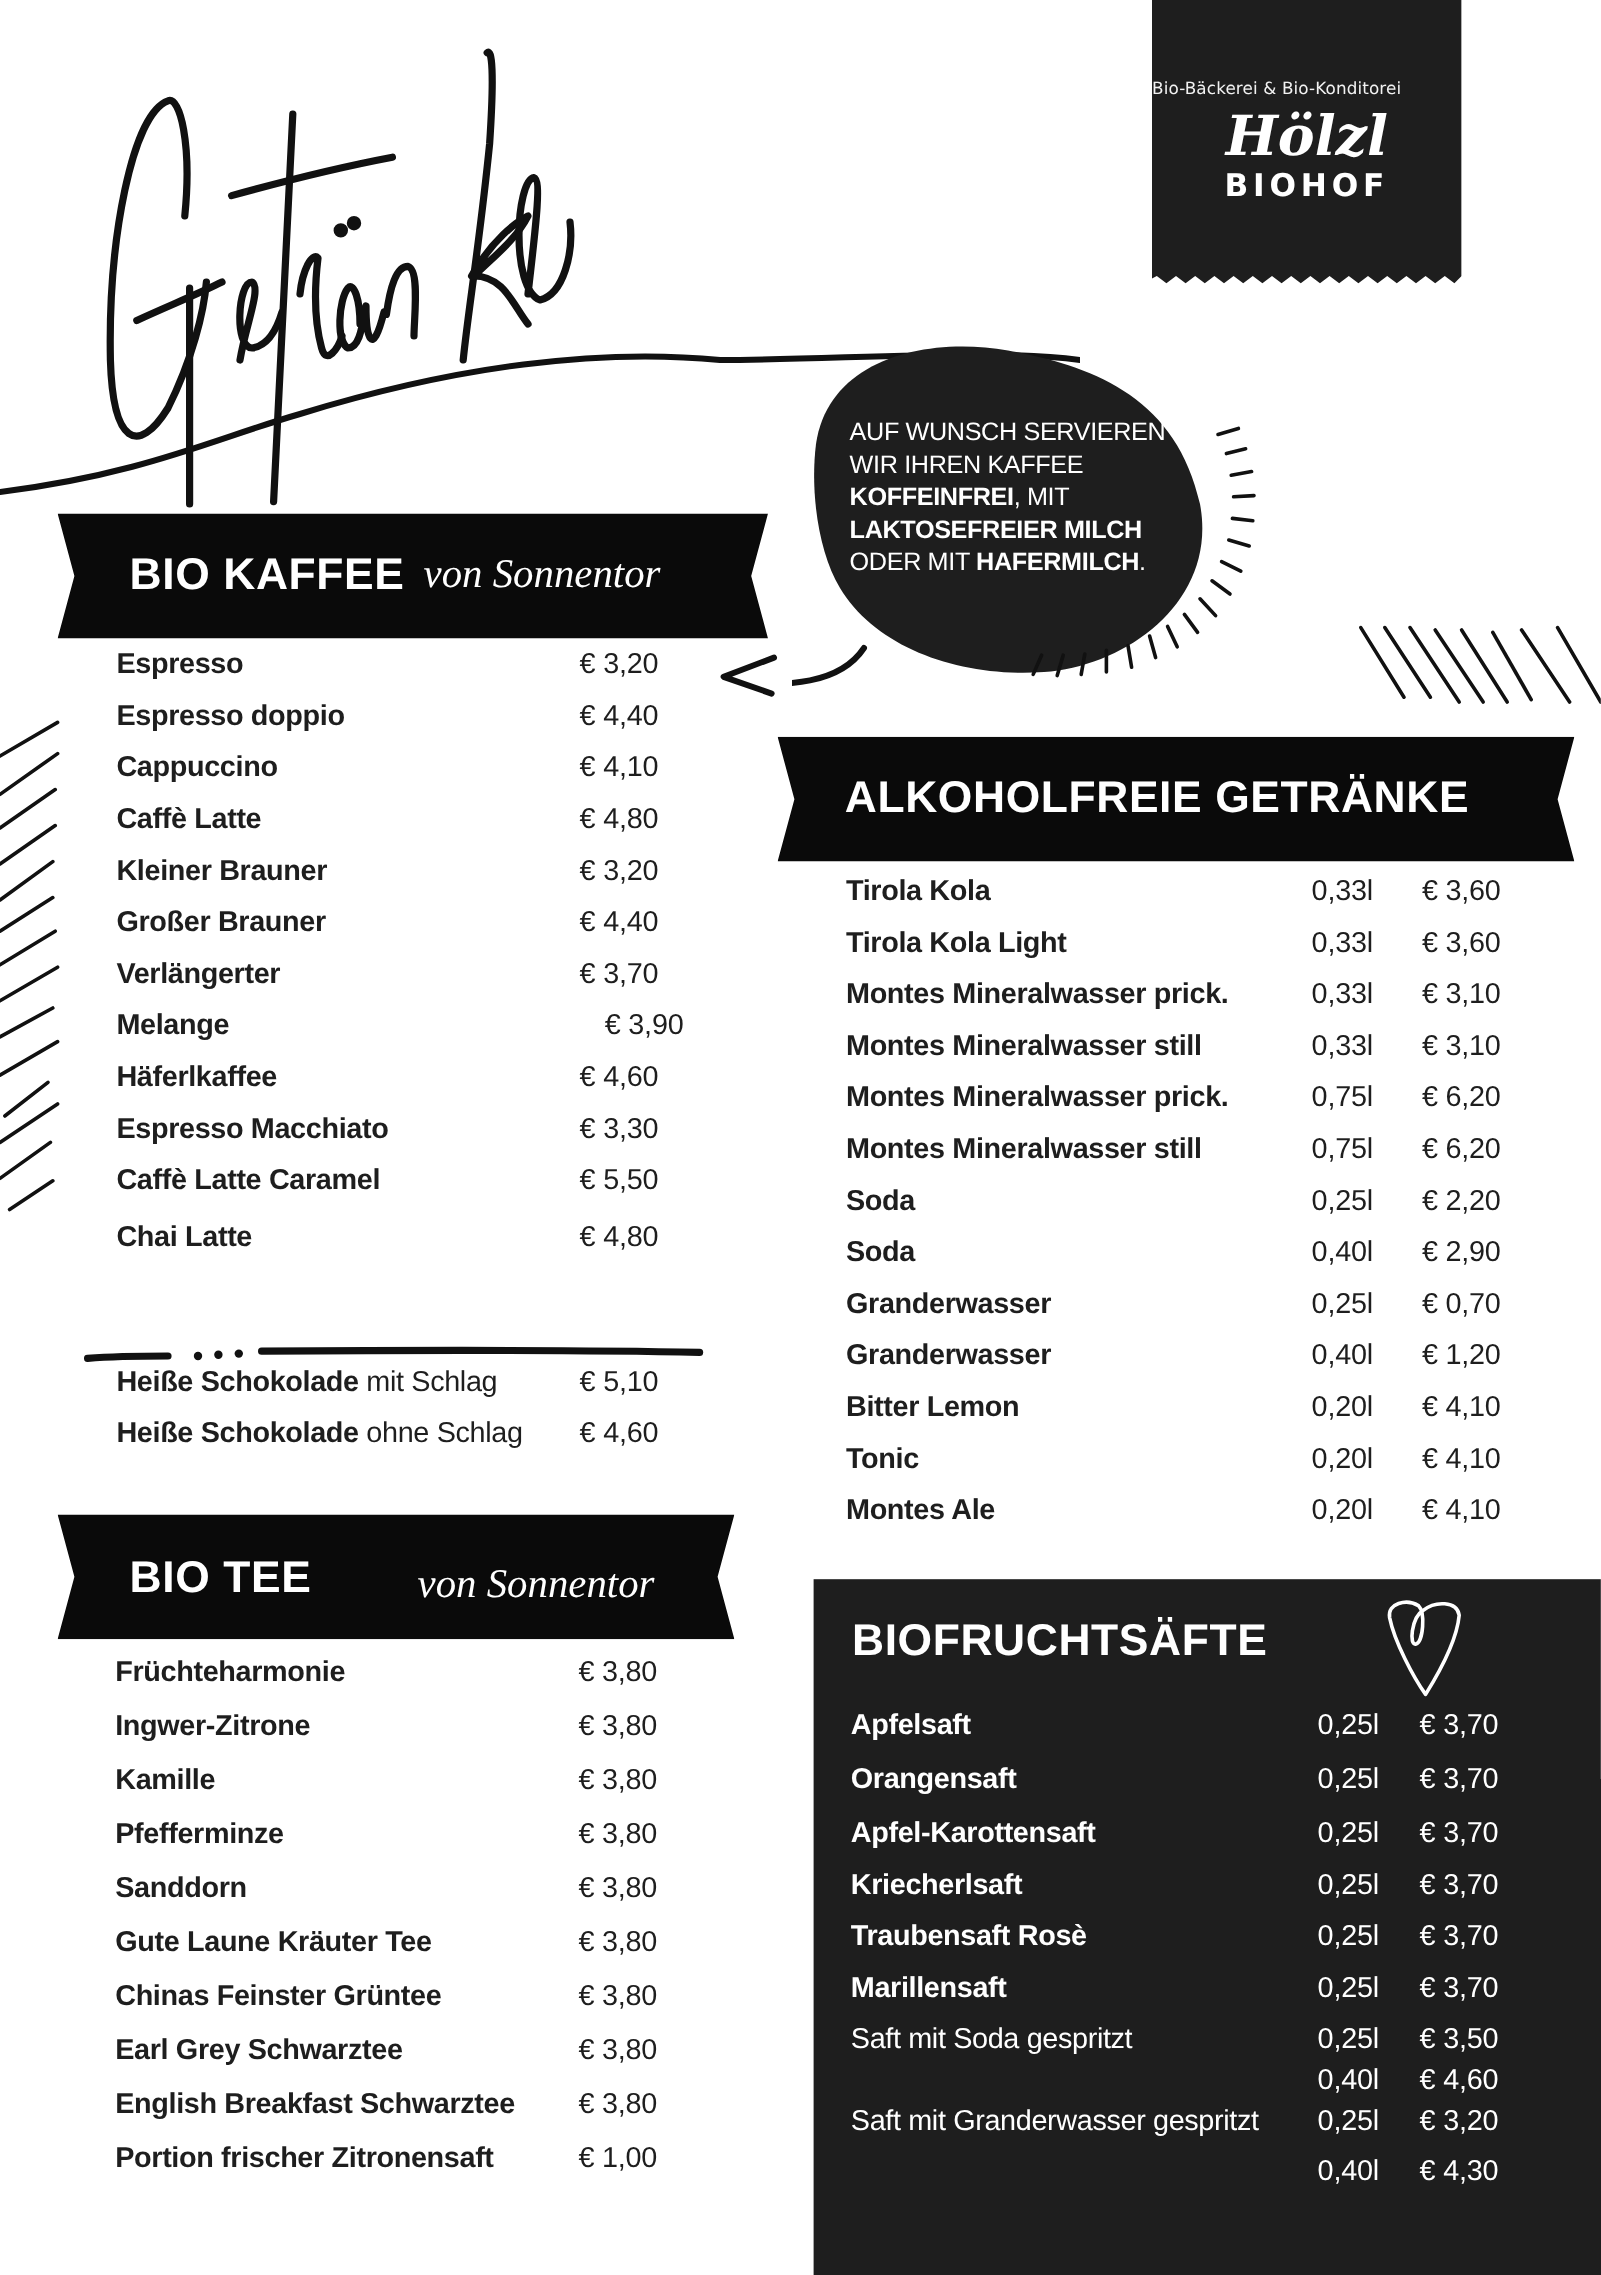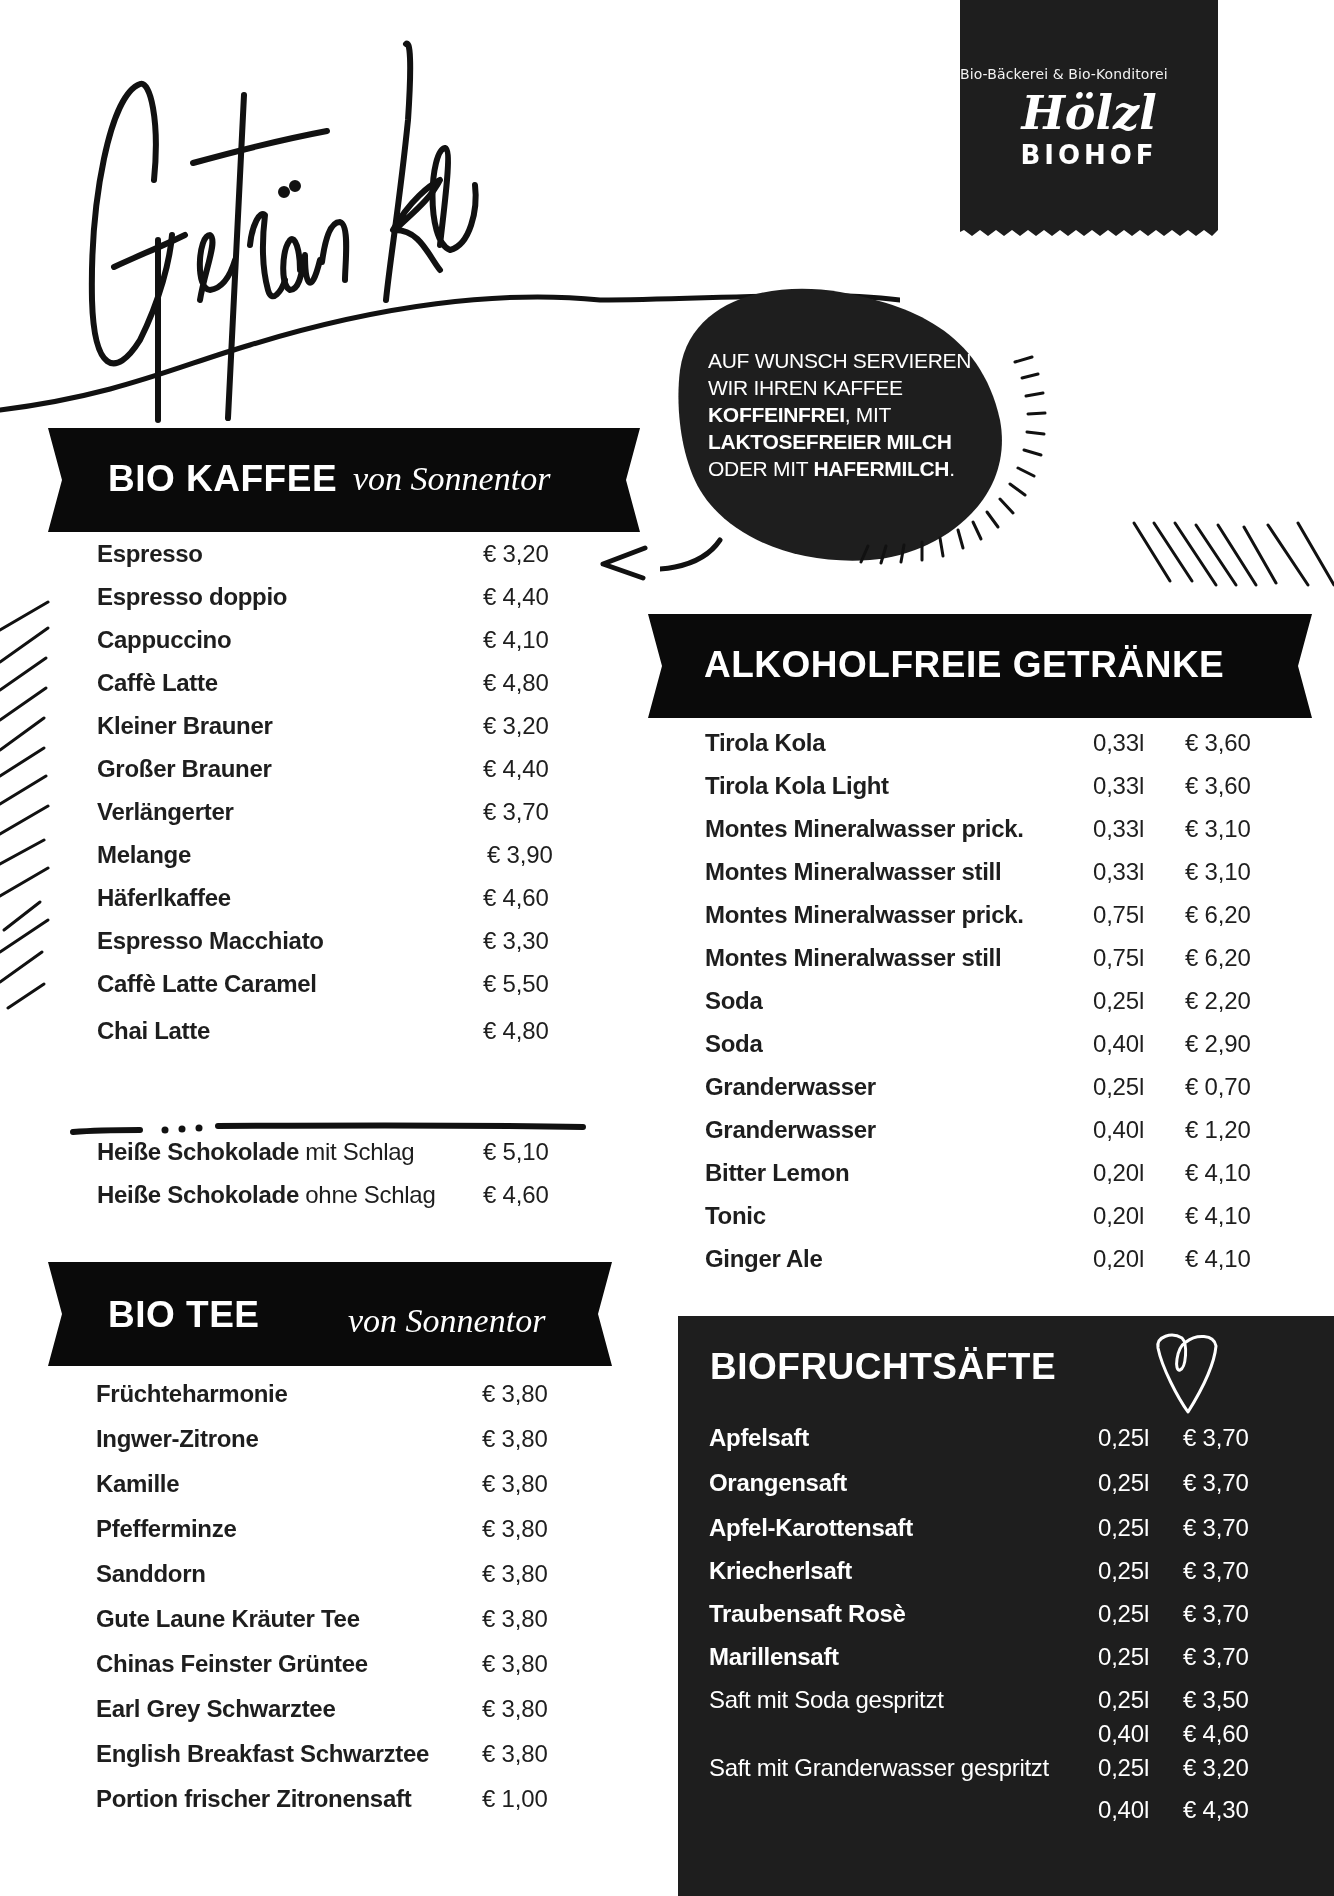--- a/index.html
+++ b/index.html
@@ -182,21 +182,21 @@
   <div class="row">
       <span class="name">Großer Brauner</span>
       <span class="price" style="left:386px">€  4,40</span>
     </div>
   <div class="row">
       <span class="name">Verlängerter</span>
       <span class="price" style="left:386px">€  3,70</span>
     </div>
   <div class="row">
       <span class="name">Melange</span>
-      <span class="price" style="left:390px">€  3,90</span>
+      <span class="price" style="left:407px">€  3,90</span>
     </div>
   <div class="row">
       <span class="name">Häferlkaffee</span>
       <span class="price" style="left:386px">€  4,60</span>
     </div>
   <div class="row">
       <span class="name">Espresso Macchiato</span>
       <span class="price" style="left:386px">€  3,30</span>
     </div>
   <div class="row">
@@ -343,21 +343,21 @@
       <span class="name">Bitter Lemon</span>
       <span class="size" style="left:388px">0,20l</span>
       <span class="price" style="left:480px">€  4,10</span>
     </div>
   <div class="row">
       <span class="name">Tonic</span>
       <span class="size" style="left:388px">0,20l</span>
       <span class="price" style="left:480px">€  4,10</span>
     </div>
   <div class="row">
-      <span class="name">Ginger Ale</span>
+      <span class="name">Montes Ale</span>
       <span class="size" style="left:388px">0,20l</span>
       <span class="price" style="left:480px">€  4,10</span>
     </div>
 </div>
 
 <div class="juice">
   <div class="juice-title">BIOFRUCHTSÄFTE</div>
   <svg style="position:absolute;left:470px;top:12px" width="80" height="90" viewBox="0 0 80 90">
     <path d="M40,84 C30,70 14,40 10,20 C8,8 24,4 34,10 C40,16 38,40 32,42 C26,44 28,20 38,14 C48,6 66,6 68,18 C66,40 50,68 40,84 Z" fill="none" stroke="#fff" stroke-width="3" stroke-linejoin="round" stroke-linecap="round"></path>
   </svg>

